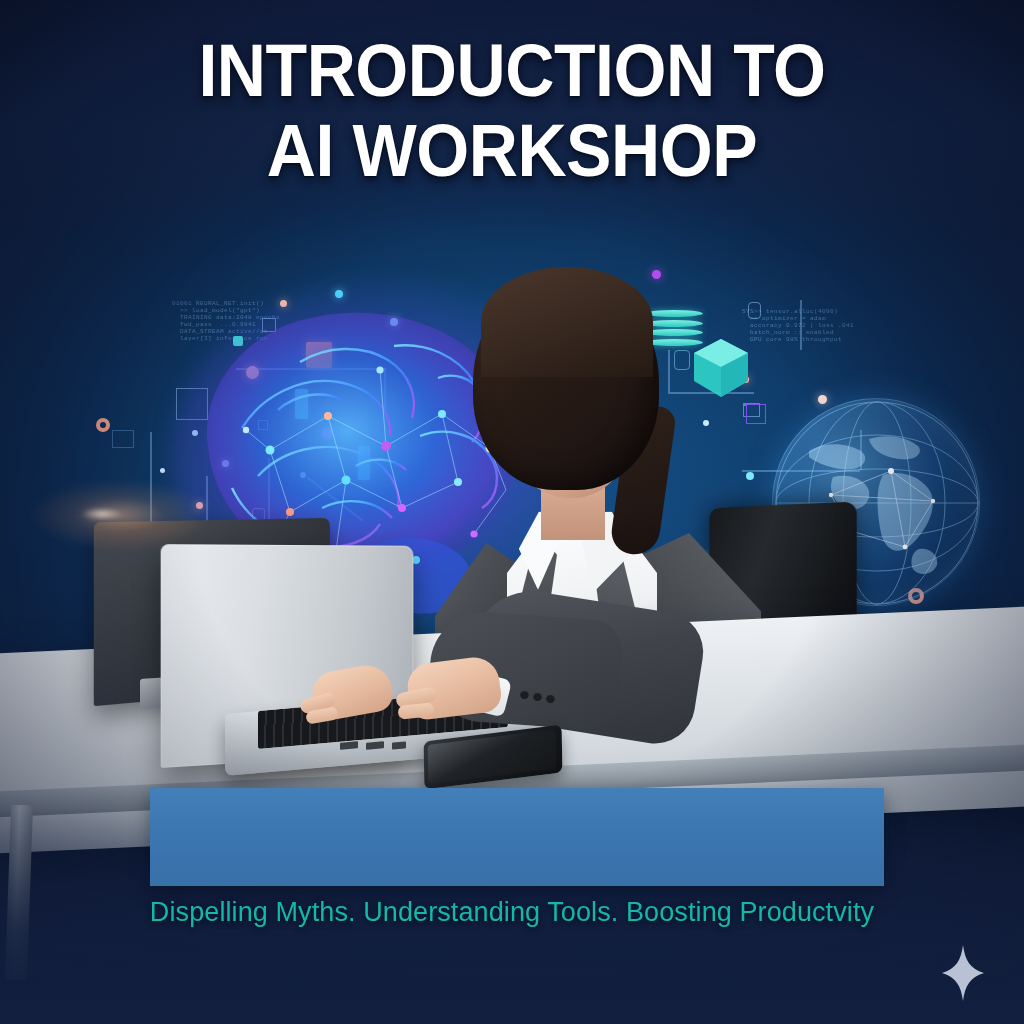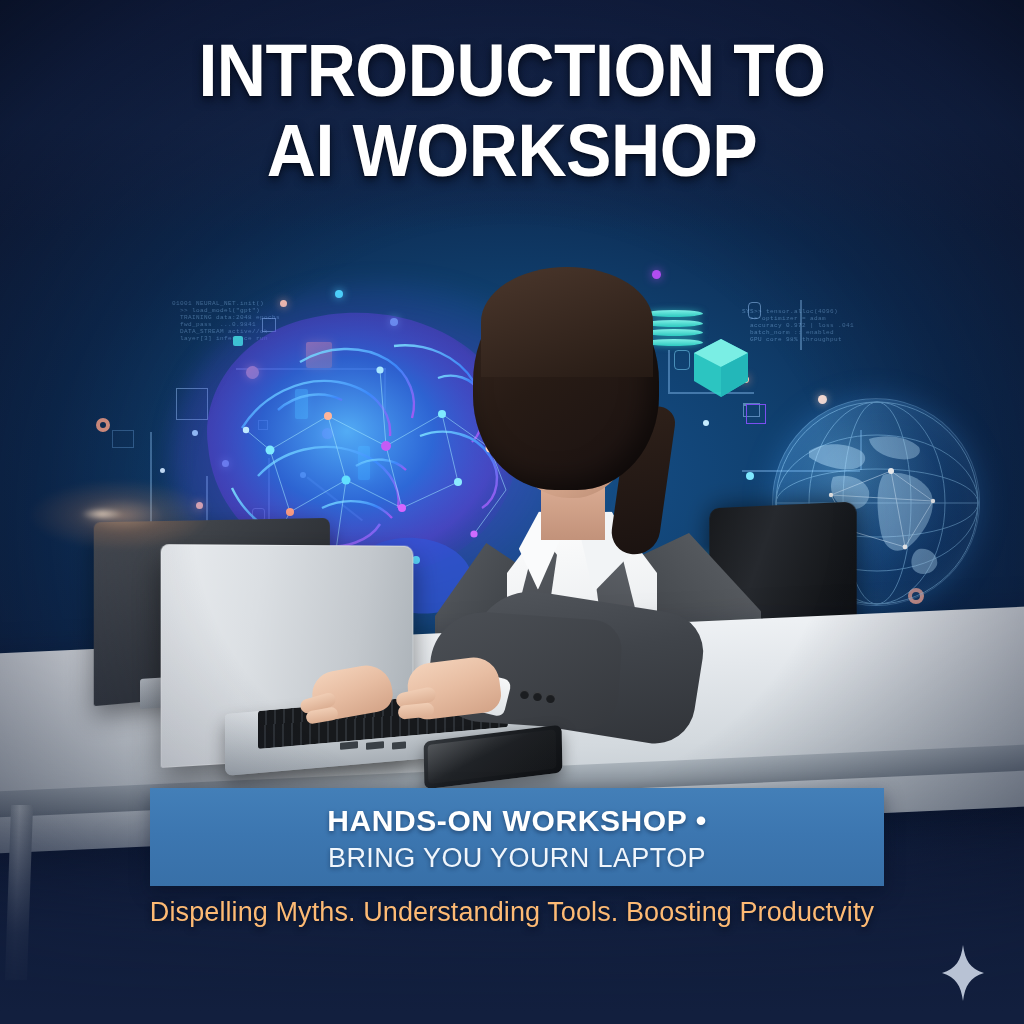--- a/index.html
+++ b/index.html
@@ -168,21 +168,21 @@
   .title .l2{font-size:74px;margin-top:6px;}
 
   .banner{position:absolute;left:150px;top:788px;width:734px;height:98px;
     background:linear-gradient(180deg,#437fb8 0%,#3c76b0 48%,#3870a8 100%);
     box-shadow:0 6px 18px rgba(5,14,34,.45);}
   .banner .b1{position:absolute;left:0;right:0;top:16px;text-align:center;color:#fff;
     font-weight:700;font-size:30px;letter-spacing:.6px;text-shadow:0 2px 4px rgba(10,30,60,.5);}
   .banner .b2{position:absolute;left:0;right:0;top:55px;text-align:center;color:#f0f6fc;
     font-weight:400;font-size:27px;letter-spacing:.4px;text-shadow:0 2px 4px rgba(10,30,60,.45);}
 
-  .tagline{position:absolute;left:0;right:0;top:897px;text-align:center;color:#fdba74;
+  .tagline{position:absolute;left:0;right:0;top:897px;text-align:center;color:#14b8a6;
     font-size:27px;font-weight:400;letter-spacing:.1px;
     text-shadow:0 2px 6px rgba(4,10,26,.8);}
 
   .brandwrap{position:absolute;left:0;right:0;top:957px;text-align:center;}
   .brand{display:inline-block;color:#fff;font-weight:700;font-size:33px;letter-spacing:-.6px;
     text-shadow:0 3px 8px rgba(4,10,26,.75);}
   .sparkle{position:absolute;left:941px;top:944px;width:44px;height:58px;}
 </style>
 </head>
 <body>
@@ -451,22 +451,20 @@
     </div>
   <div class="bg-vign"></div>
   <div class="bg-botdark2"></div>
 
   <div class="title">
     <span class="l1">INTRODUCTION TO</span>
     <span class="l2">AI WORKSHOP</span>
   </div>
 
   <div class="banner">
-    <div class="b1">HANDS-ON WORKSHOP •</div>
-    <div class="b2">BRING YOU YOURN LAPTOP</div>
   </div>
 
   <div class="tagline">Dispelling Myths. Understanding Tools. Boosting Productvity</div>
 
   <div class="sparkle">
     <svg width="44" height="58" viewBox="0 0 44 58">
       <path d="M22 1 C24 16 29 25 43 29 C29 33 24 42 22 57 C20 42 15 33 1 29 C15 25 20 16 22 1 Z" fill="#b8c2d4"></path>
     </svg>
   </div>
 

